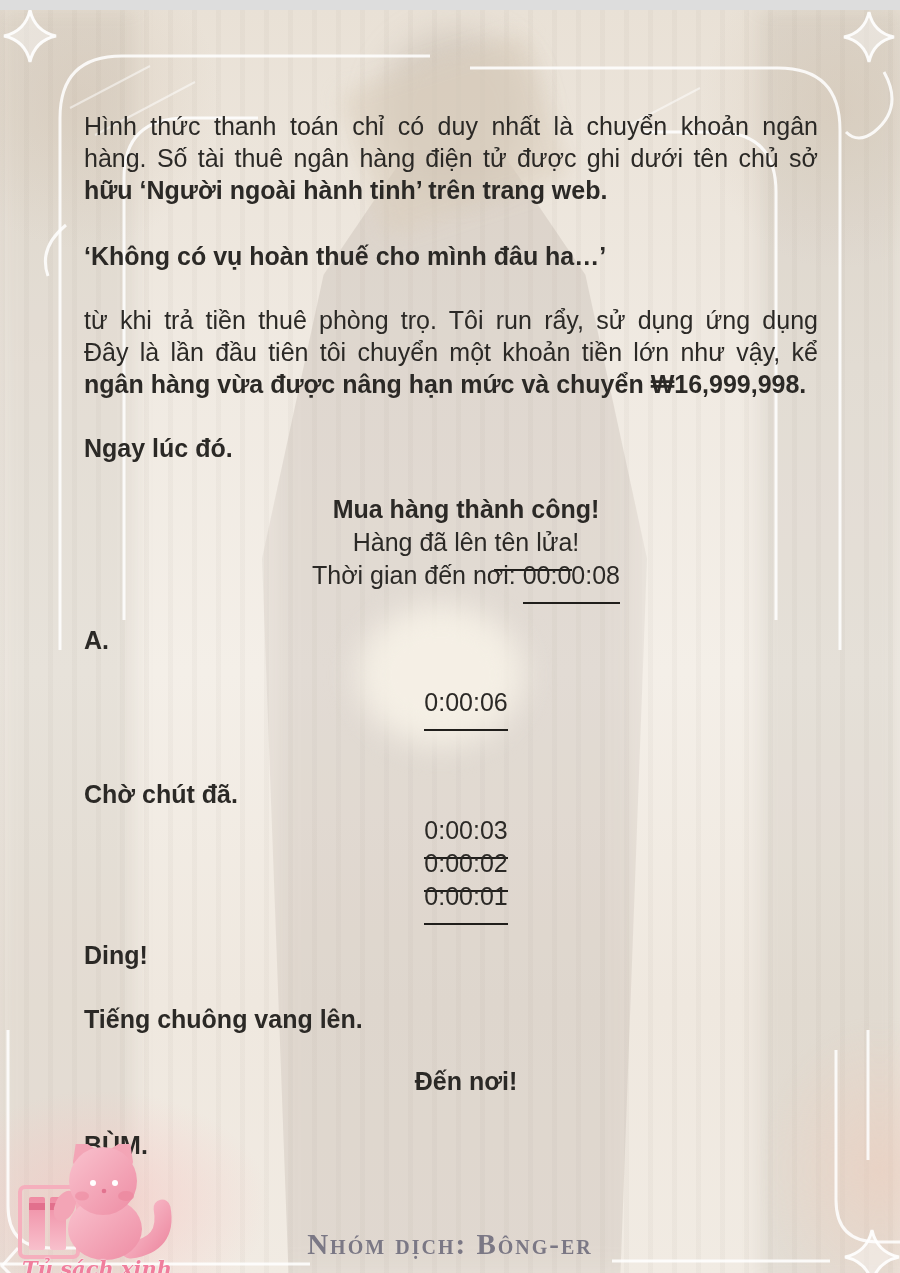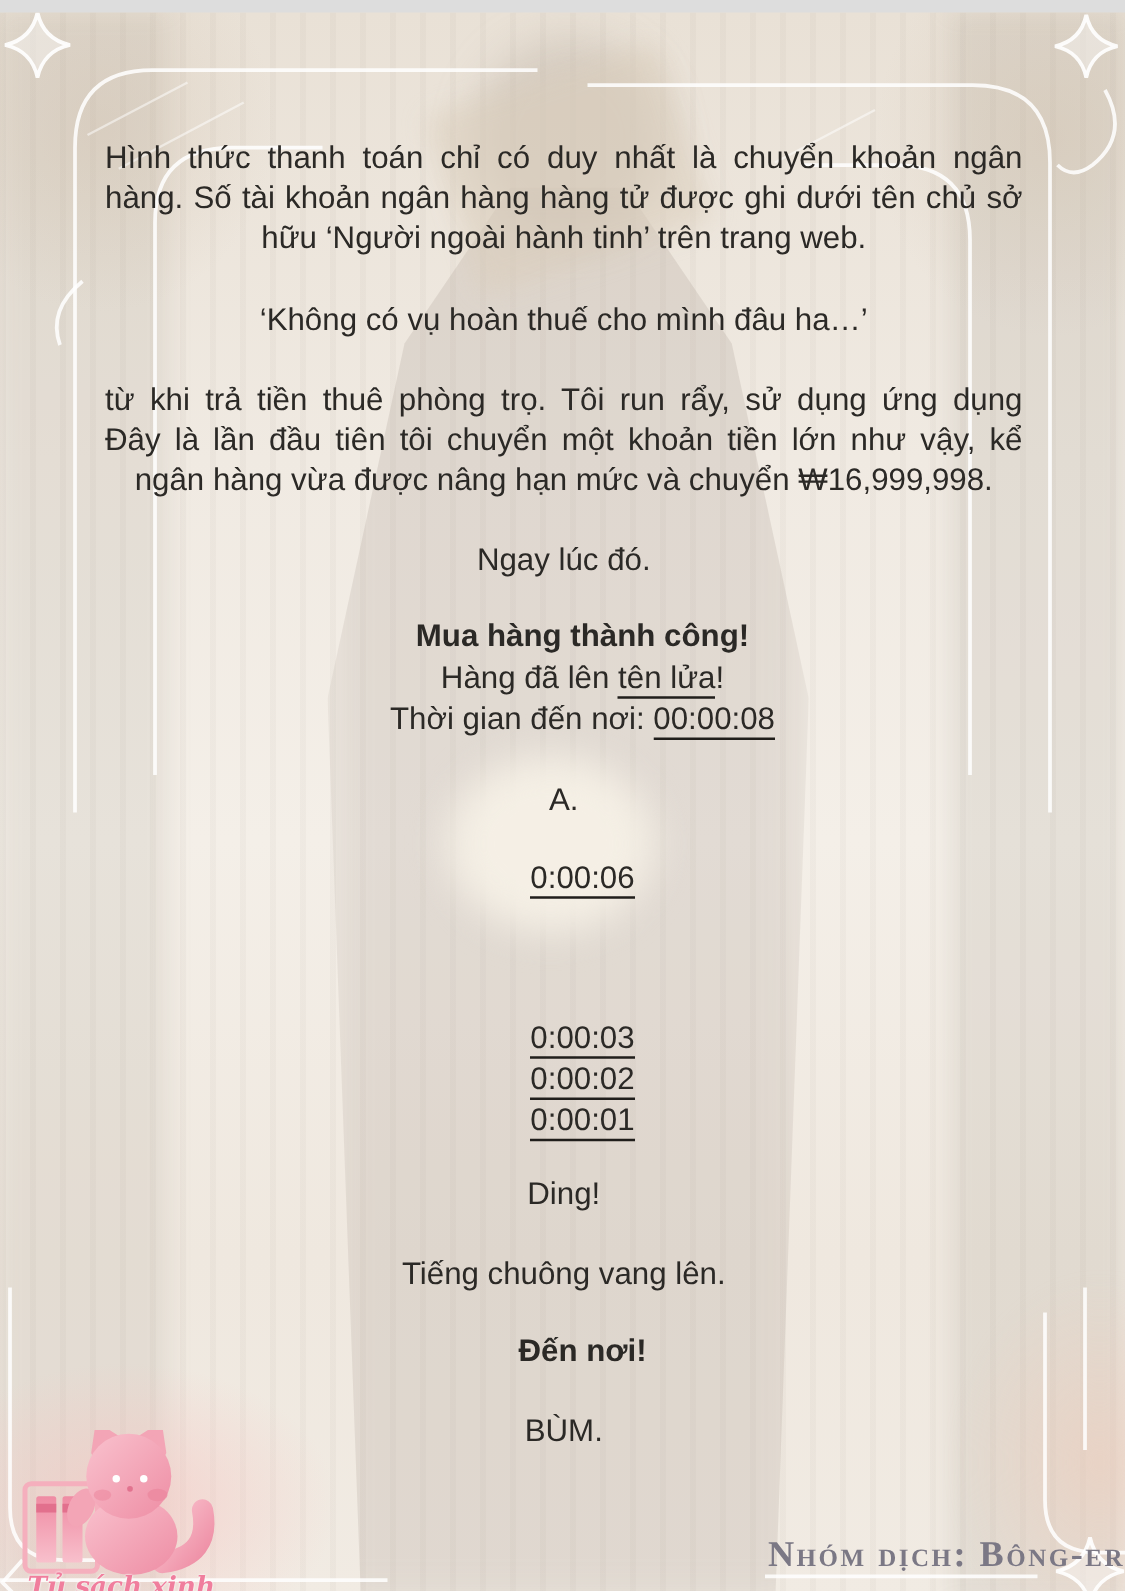--- a/index.html
+++ b/index.html
@@ -19,27 +19,27 @@
   .calc{left:358px;top:50px;width:195px;height:150px;background:rgba(218,205,188,.55);filter:blur(10px);transform:rotate(-18deg);border-radius:12px;}
   .hand{left:358px;top:595px;width:165px;height:140px;background:rgba(246,240,230,.95);filter:blur(15px);border-radius:50%;}
   .pink-blob{left:-70px;top:1080px;width:340px;height:230px;background:radial-gradient(closest-side,rgba(246,197,194,.65),rgba(246,197,194,0));}
   .peach-br{left:760px;top:1010px;width:240px;height:300px;background:radial-gradient(closest-side,rgba(238,203,186,.55),rgba(238,203,186,0));filter:blur(5px);}
   .warm-tl{left:-60px;top:-60px;width:280px;height:300px;background:radial-gradient(closest-side,rgba(205,188,168,.35),rgba(205,188,168,0));}
   .warm-tr{left:700px;top:-60px;width:280px;height:320px;background:radial-gradient(closest-side,rgba(205,188,168,.35),rgba(205,188,168,0));}
   svg.deco{position:absolute;left:0;top:0;pointer-events:none;}
   
   .para{position:absolute;left:84px;width:734px;font-size:25px;line-height:32px;}
   .jline{text-align:justify;text-align-last:justify;}
-  .lline{text-align:center;}
+  .lline{text-align:left;font-weight:bold;}
   .center{position:absolute;left:16px;width:900px;text-align:center;}
   .n-line{font-size:25px;line-height:33px;}
   .bold{font-weight:700;}
-  .ul{border-bottom:2.5px solid #201e1b;padding-bottom:1px;}
+  .ul{border-bottom:2.5px solid #201e1b;padding-bottom:13px;}
   .credit{
-    position:absolute;left:0;top:1218px;width:900px;text-align:right;
+    position:absolute;left:0;top:1218px;width:900px;text-align:center;
     font-family:"Liberation Serif","DejaVu Serif",serif;font-variant:small-caps;
     font-size:29px;letter-spacing:2px;color:#7b7885;font-weight:600;
   }
   
   .mascot{position:absolute;left:16px;top:1134px;width:215px;height:140px;}
   .mascot-label{
     position:absolute;left:6px;top:112px;width:205px;
     font-family:"DejaVu Serif","Liberation Serif",serif;font-style:italic;font-weight:700;
     font-size:21px;color:#f07e9d;text-shadow:0 0 2px #fff,0 0 1px #fff;
   }
@@ -90,21 +90,21 @@
     </g>
     <g stroke="rgba(255,255,255,.9)" stroke-width="3" fill="rgba(255,255,255,.38)">
       <path d="M 30,0 Q 34.7,21.3 56,26 Q 34.7,30.7 30,52 Q 25.3,30.7 4,26 Q 25.3,21.3 30,0 Z"></path>
       <path d="M 869,2 Q 873.5,22.5 894,27 Q 873.5,31.5 869,52 Q 864.5,31.5 844,27 Q 864.5,22.5 869,2 Z"></path>
       <path d="M 872,1220 Q 876.9,1242.1 899,1247 Q 876.9,1251.9 872,1273 Q 867.1,1251.9 845,1247 Q 867.1,1242.1 872,1220 Z"></path>
     </g>
   </svg>
 
   <div class="para" style="top:100px">
     <div class="jline">Hình thức thanh toán chỉ có duy nhất là chuyển khoản ngân</div>
-    <div class="jline">hàng. Số tài khoản ngân hàng hàng tử được ghi dưới tên chủ sở</div>
+    <div class="jline">hàng. Số tài thuê ngân hàng điện tử được ghi dưới tên chủ sở</div>
     <div class="lline">hữu ‘Người ngoài hành tinh’ trên trang web.</div>
   </div>
 
   <div class="para" style="top:230px">
     <div class="lline">‘Không có vụ hoàn thuế cho mình đâu ha…’</div>
   </div>
 
   <div class="para" style="top:294px">
     <div class="jline">từ khi trả tiền thuê phòng trọ. Tôi run rẩy, sử dụng ứng dụng</div>
     <div class="jline">Đây là lần đầu tiên tôi chuyển một khoản tiền lớn như vậy, kể</div>
@@ -122,20 +122,23 @@
   </div>
 
   <div class="para" style="top:614px">
     <div class="lline">A.</div>
   </div>
 
   <div class="center" style="top:676px">
     <div class="n-line"><span class="ul">0:00:06</span></div>
   </div>
 
+  <div class="para" style="top:768px">
+    <div class="lline">Chờ chút đã.</div>
+  </div>
 
   <div class="center" style="top:804px">
     <div class="n-line"><span class="ul">0:00:03</span></div>
     <div class="n-line"><span class="ul">0:00:02</span></div>
     <div class="n-line"><span class="ul">0:00:01</span></div>
   </div>
 
   <div class="para" style="top:929px">
     <div class="lline">Ding!</div>
   </div>

